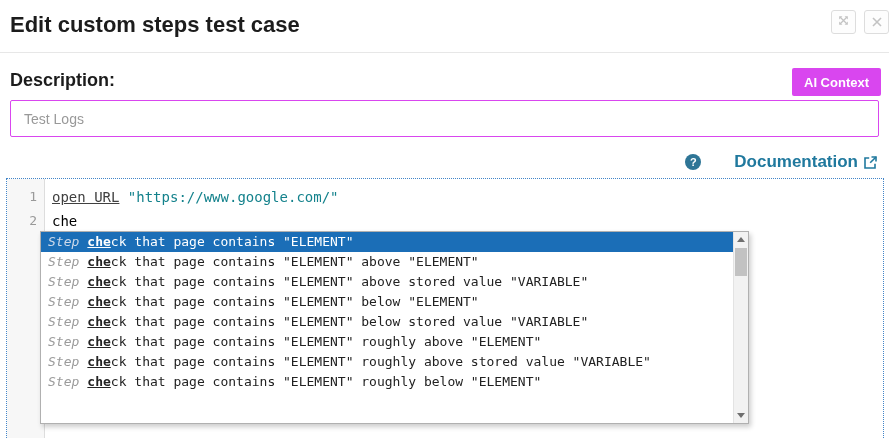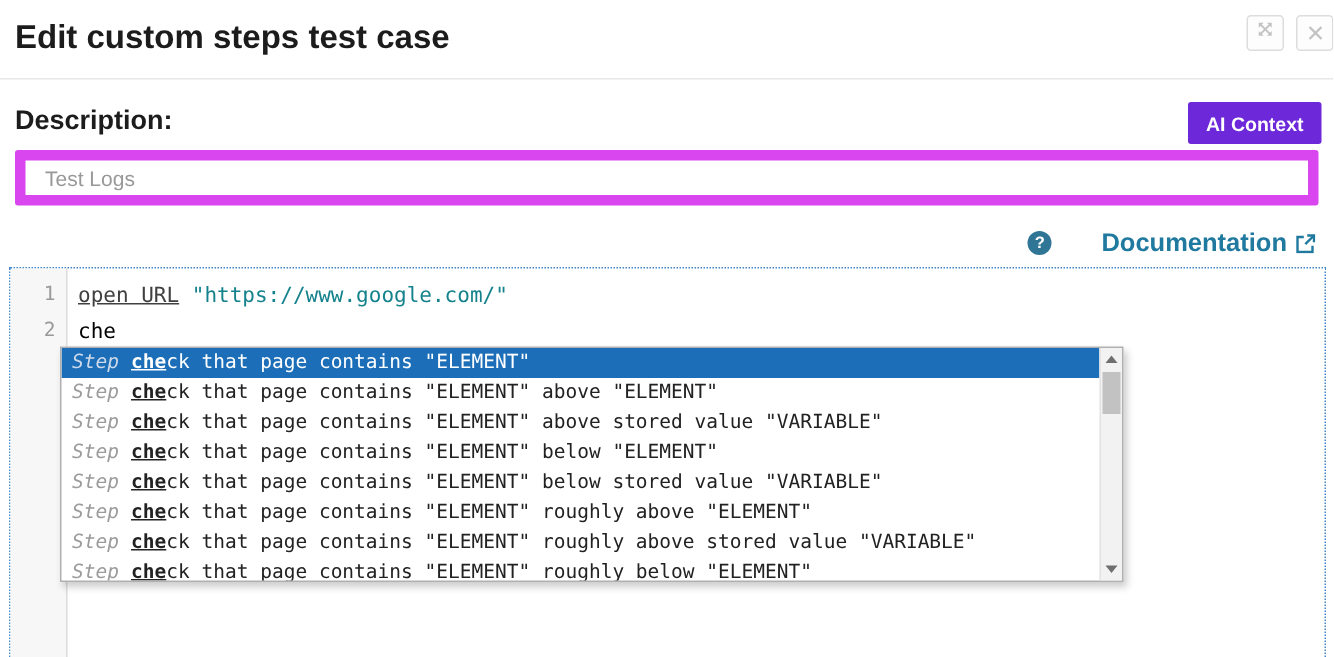--- a/index.html
+++ b/index.html
@@ -16,27 +16,27 @@
     justify-content:center; color:#c3c3c3; cursor:pointer;
   }
   .win-btn.maximize { left:831px; }
   .win-btn.close { left:864px; font-size:13px; }
   .header-divider { position:absolute; left:0; top:52px; width:889px; height:1px; background:#e7e7e7; }
   
   .section-label { position:absolute; font-size:18px; font-weight:bold; }
   .desc-label { left:10px; top:70px; }
   .ai-context-btn {
     position:absolute; right:8px; top:68px; height:28px; padding:0 12px;
-    background:#6d28d9; color:#fff; font-size:13px; font-weight:bold; border:none;
+    background:#d946ef; color:#fff; font-size:13px; font-weight:bold; border:none;
     border-radius:2px; display:flex; align-items:center; cursor:pointer;
     font-family:"Liberation Sans", sans-serif;
   }
   .desc-input {
     position:absolute; left:10px; top:100px; width:869px; height:37px;
-    border:7px solid #d946ef; border-radius:2px; padding:0 13px; color:#999;
+    border:1px solid #d946ef; border-radius:2px; padding:0 13px; color:#999;
     font-size:14px; font-family:"Liberation Sans", sans-serif; background:#fff;
   }
   
   .steps-label { left:10px; top:156px; }
   .doc-row { position:absolute; right:12px; top:152px; display:flex; align-items:center; gap:6px; cursor:pointer; }
   .help-icon {
     width:16px; height:16px; border-radius:50%; background:#2e7596; color:#fff;
     font-size:11px; font-weight:bold; display:flex; align-items:center; justify-content:center;
   }
   .doc-label { color:#20799e; font-size:17px; font-weight:bold;margin-left:27px; }
@@ -53,21 +53,21 @@
   .gutter-num {
     height:24px; line-height:24px; text-align:right; padding-right:7px;
     color:#999; font-size:13px;
   }
   .code-area { position:absolute; left:39px; top:0; right:0; padding:6px 0 0 6px; cursor:text; }
   .code-line { height:24px; line-height:24px; font-size:14px; white-space:pre; color:#000; }
   .tok-keyword { color:#404040; margin-right:0.6em;text-decoration:underline; }
   .tok-string { color:#14828c; }
   
   .hints {
-    position:absolute; left:40px; top:231px; width:709px; height:157px;
+    position:absolute; left:40px; top:231px; width:709px; height:193px;
     background:#fff; border:1px solid #b0b0b0; box-shadow:2px 3px 5px rgba(0,0,0,.2);
     overflow:hidden; font-family:"DejaVu Sans Mono", monospace; font-size:13px;
   }
   .hint-row {
     height:20px; line-height:20px; padding-left:7px; margin-right:15px;
     white-space:nowrap; color:#222; cursor:pointer;
   }
   .hint-step { font-style:italic; color:#9b9b9b; margin-right:0.62em; }
   .hint-typed { font-weight:bold; text-decoration:underline; }
   .hint-row.selected { background:#1b6eb7; color:#fff; }

